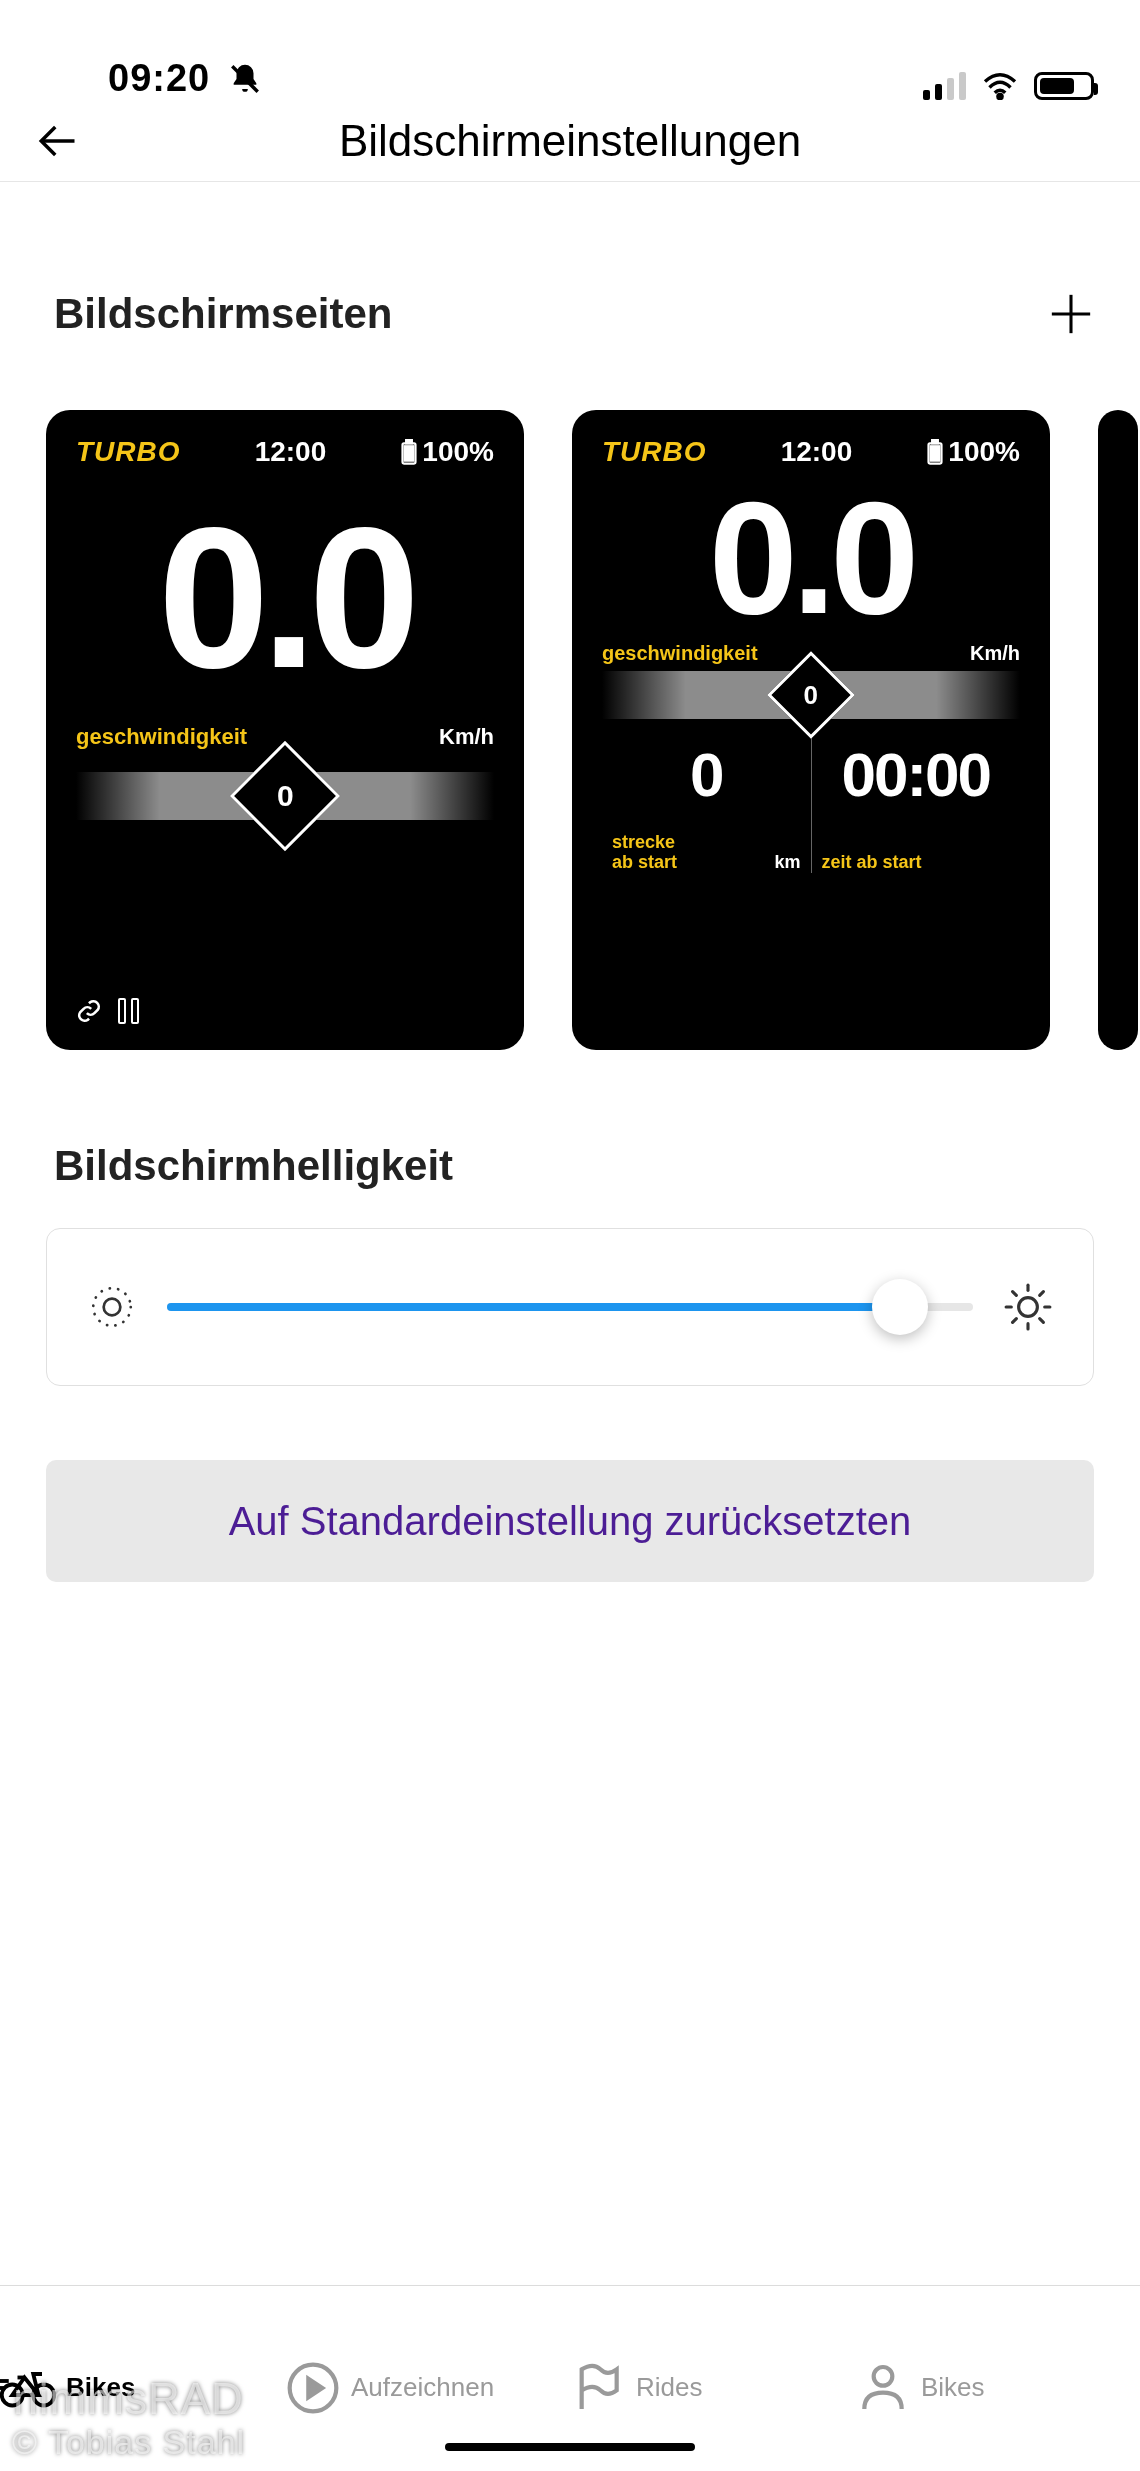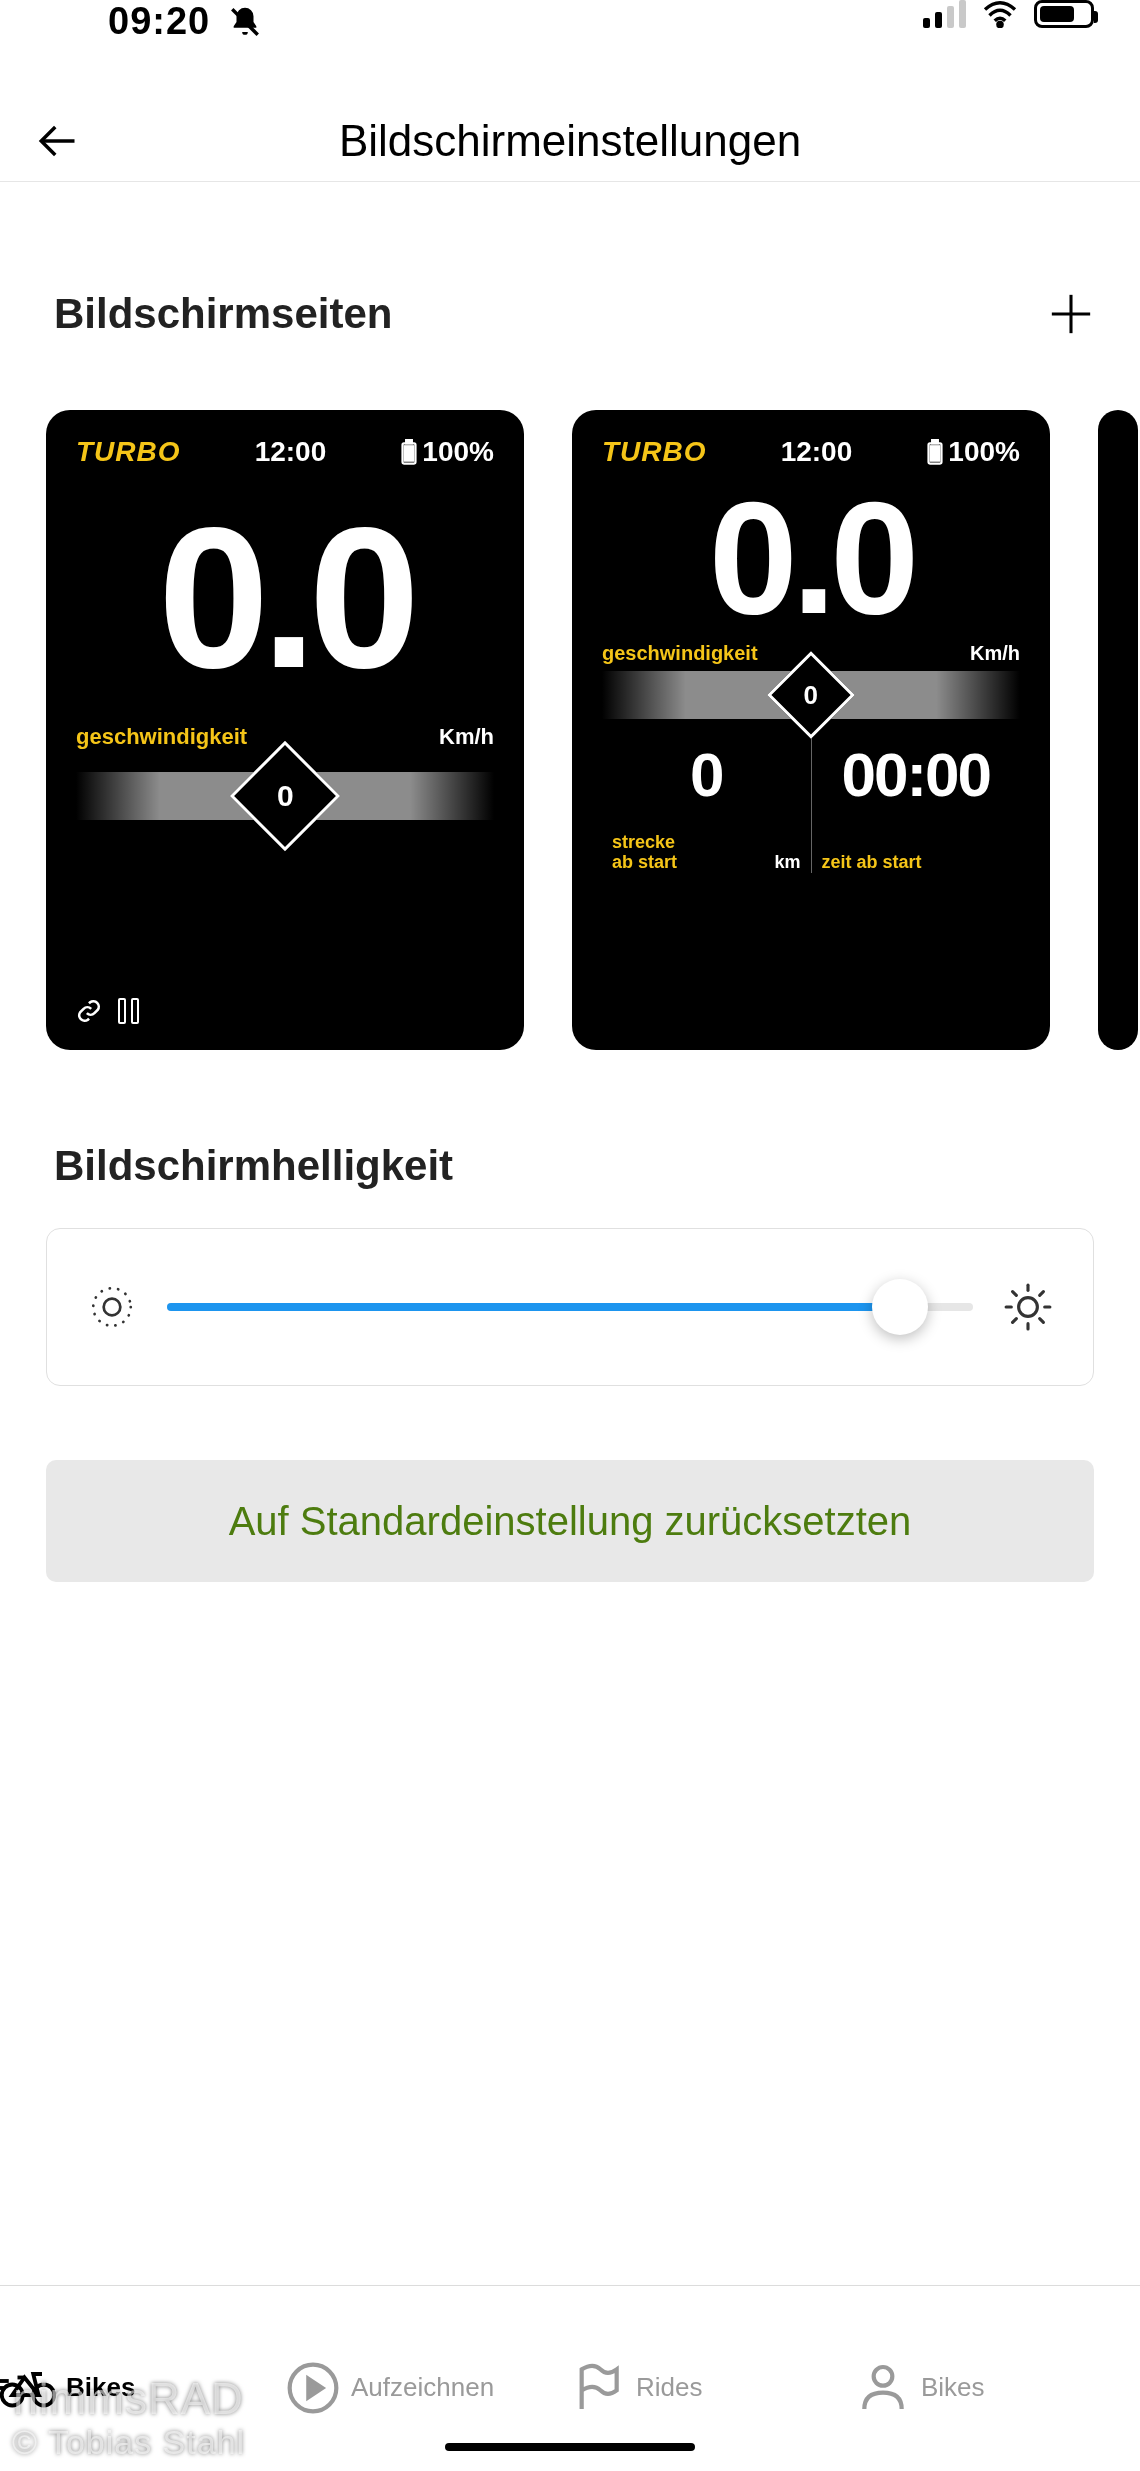--- a/index.html
+++ b/index.html
@@ -1,20 +1,20 @@
 <!DOCTYPE html>
 <html><head>
 <meta charset="utf-8">
 <style>
   * { box-sizing: border-box; margin: 0; padding: 0; }
   html, body { width: 1140px; height: 2471px; background: #fff; font-family: -apple-system, Helvetica, Arial, sans-serif; color: #000; overflow: hidden; }
   body { display: flex; flex-direction: column; }
 
   
-  .status-bar { height: 100px; display: flex; align-items: flex-start; justify-content: space-between; padding: 0 46px 0 108px; font-size: 38px; font-weight: 700; letter-spacing: 1px; }
+  .status-bar { height: 100px; display: flex; align-items: flex-end; justify-content: space-between; padding: 0 46px 0 108px; font-size: 38px; font-weight: 700; letter-spacing: 1px; }
   .status-left { display:flex; align-items:center; gap:18px; }
   .status-right { display:flex; align-items:center; gap:16px; }
   .bell-off { width:34px; height:34px; }
   .sig-bars { display:flex; align-items:flex-end; gap:5px; height:28px; }
   .sig-bars span { width:7px; background:#c9c9c9; border-radius:2px; }
   .sig-bars span.on { background:#000; }
   .sig-bars span:nth-child(1){height:10px;} .sig-bars span:nth-child(2){height:16px;} .sig-bars span:nth-child(3){height:22px;} .sig-bars span:nth-child(4){height:28px;}
   .wifi-icon { width:36px; height:28px; }
   .battery { width:60px; height:28px; border:3px solid #000; border-radius:8px; position:relative; display:flex; align-items:center; padding:3px; }
   .battery::after { content:""; position:absolute; right:-7px; top:8px; width:4px; height:12px; background:#000; border-radius:0 3px 3px 0; }
@@ -75,21 +75,21 @@
   .bright-sec { padding: 92px 46px 0 46px; }
   .bright-box { margin-top:38px; border:1.5px solid #e0e0e0; border-radius:14px; height:158px; display:flex; align-items:center; padding:0 40px; gap:30px; }
   .sun { width:50px; height:50px; flex-shrink:0; }
   .slider-wrap { flex:1; position:relative; height:50px; display:flex; align-items:center; }
   .track { position:absolute; left:0; right:0; height:8px; background:#e6e6e6; border-radius:4px; }
   .track-fill { position:absolute; left:0; height:8px; background:#1d95ef; border-radius:4px; width:91%; }
   .thumb { position:absolute; left:calc(91% - 28px); width:56px; height:56px; background:#fff; border-radius:50%; box-shadow:0 4px 14px rgba(0,0,0,0.25); }
 
   
   .reset-wrap { padding: 74px 46px 0 46px; }
-  .reset-btn { width:100%; height:122px; background:#e8e8e8; border:none; border-radius:10px; font-size:40px; color:#4d7c0f; cursor:pointer; font-weight:400; }
+  .reset-btn { width:100%; height:122px; background:#e8e8e8; border:none; border-radius:10px; font-size:40px; color:#4c1d95; cursor:pointer; font-weight:400; }
 
   
   .spacer { flex:1; }
 
   
   .tabbar { height:186px; border-top:1px solid #dcdcdc; display:flex; padding-top:18px; }
   .tab { flex:1; display:flex; flex-direction:row; align-items:center; gap:10px; cursor:pointer; }
   .tab svg { width:56px; height:56px; }
   .tab-label { font-size:26px; color:#9a9a9a; font-weight:400; }
   .tab.active .tab-label { color:#000; font-weight:700; }

